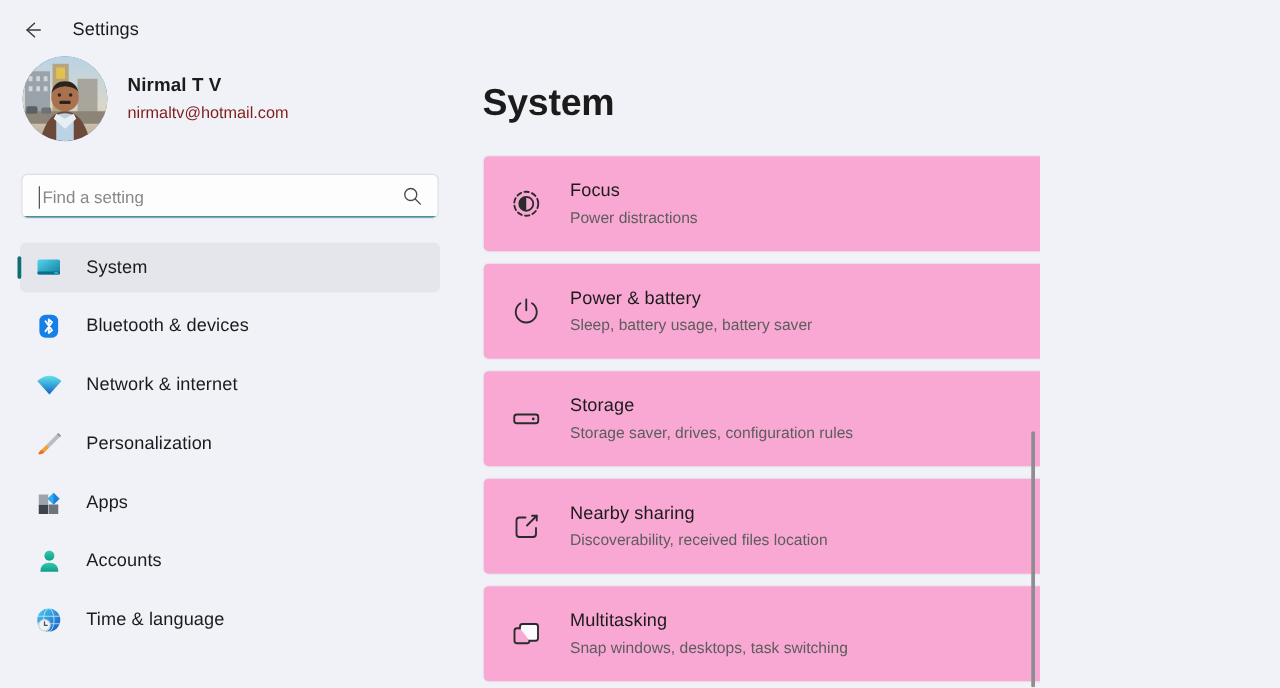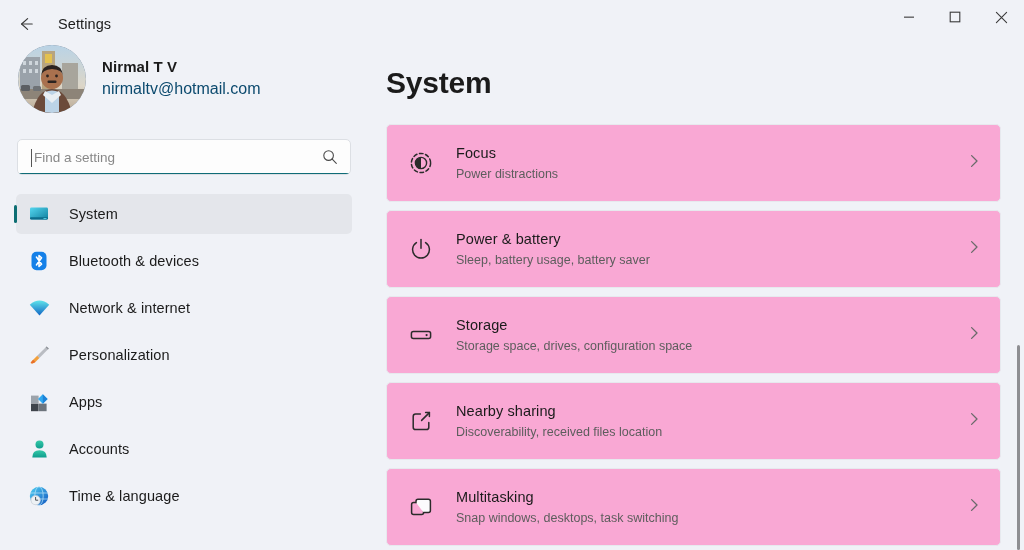--- a/index.html
+++ b/index.html
@@ -12,21 +12,21 @@
 
   body {
     font-family: "Liberation Sans", sans-serif;
     background: #f0f2f7;
     color: #1b1b1b;
     -webkit-font-smoothing: antialiased;
   }
 
   .window {
     position: relative;
-    width: 1024px;
+    width: 832px;
     height: 550px;
     background: #f0f2f7;
     overflow: hidden;
   }
 
   
   .titlebar {
     position: absolute;
     top: 0; left: 0;
     width: 1024px;
@@ -93,22 +93,22 @@
 
   .profile-text { margin-left: 16px; }
   .profile-name {
     font-size: 15px;
     font-weight: bold;
     color: #1b1b1b;
     line-height: 1.35;
     letter-spacing: .1px;
   }
   .profile-email {
-    font-size: 16px;
-    color: #0c4a6e;
+    font-size: 13px;
+    color: #7f1d1d;
     line-height: 1.4;
     margin-top: 1px;
   }
 
   
   .search-wrap {
     position: relative;
     margin: 26px 0 0 17px;
     width: 334px;
     height: 36px;
@@ -518,21 +518,21 @@
 
       <div class="card">
         <span class="card-icon">
           <svg width="24" height="24" viewBox="0 0 24 24">
             <rect x="2.4" y="8.6" width="19.2" height="7" rx="2" fill="none" stroke="#2b2b2b" stroke-width="1.5"></rect>
             <circle cx="17.6" cy="12.1" r="1.1" fill="#2b2b2b"></circle>
           </svg>
         </span>
         <div class="card-text">
           <div class="card-title">Storage</div>
-          <div class="card-sub">Storage space, drives, configuration space</div>
+          <div class="card-sub">Storage saver, drives, configuration rules</div>
         </div>
         <span class="card-chevron">
           <svg width="16" height="16" viewBox="0 0 16 16">
             <path d="M5.6 2.6 L11 8 L5.6 13.4" fill="none" stroke="#6a6a6a" stroke-width="1.3" stroke-linecap="round" stroke-linejoin="round"></path>
           </svg>
         </span>
       </div>
 
       <div class="card">
         <span class="card-icon">

